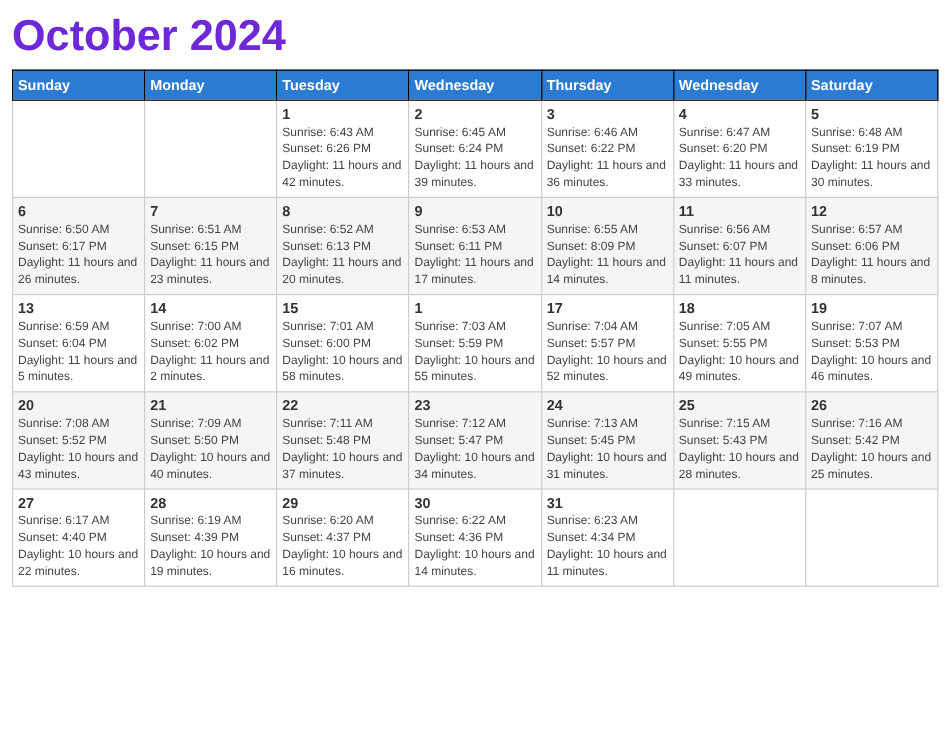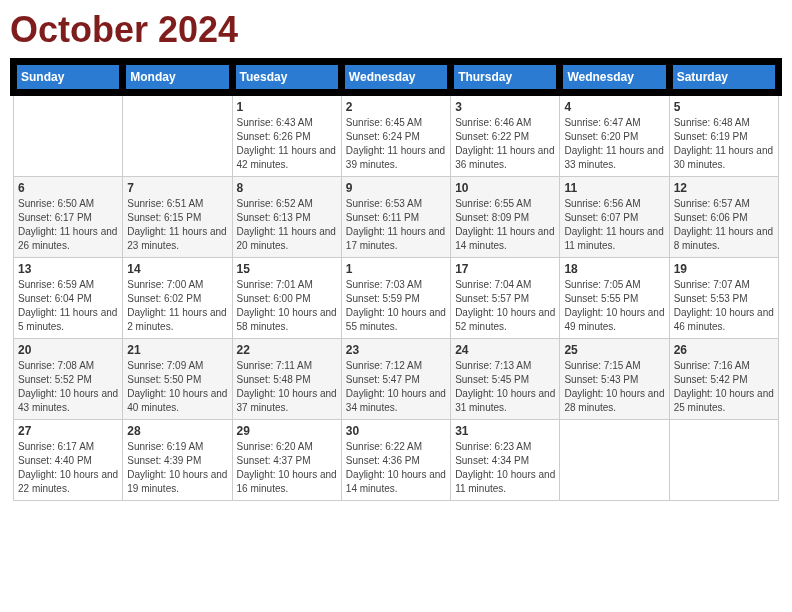--- a/index.html
+++ b/index.html
@@ -38,41 +38,41 @@
       height: 28px;
       margin-left: 2px;
       margin-top: -4px;
     }
     .title-block {
       text-align: right;
     }
     .month-title {
       font-size: 36px;
       font-weight: bold;
-      color: #7f1d1d;
+      color: #6d28d9;
       line-height: 1.1;
     }
     .location-title {
       font-size: 15px;
       color: #333;
       font-weight: normal;
     }
     table {
       width: 100%;
       border-collapse: collapse;
       table-layout: fixed;
     }
     thead tr th {
       background-color: #2a7bd1;
       color: #fff;
       font-size: 12px;
       font-weight: bold;
       padding: 5px 4px;
       text-align: left;
-      border: 7px solid #000000;
+      border: 1px solid #000000;
     }
     tbody tr td {
       border: 1px solid #ccc;
       vertical-align: top;
       padding: 4px 4px 4px 4px;
       font-size: 10.5px;
       color: #333;
       height: 80px;
       background: #fff;
     }

